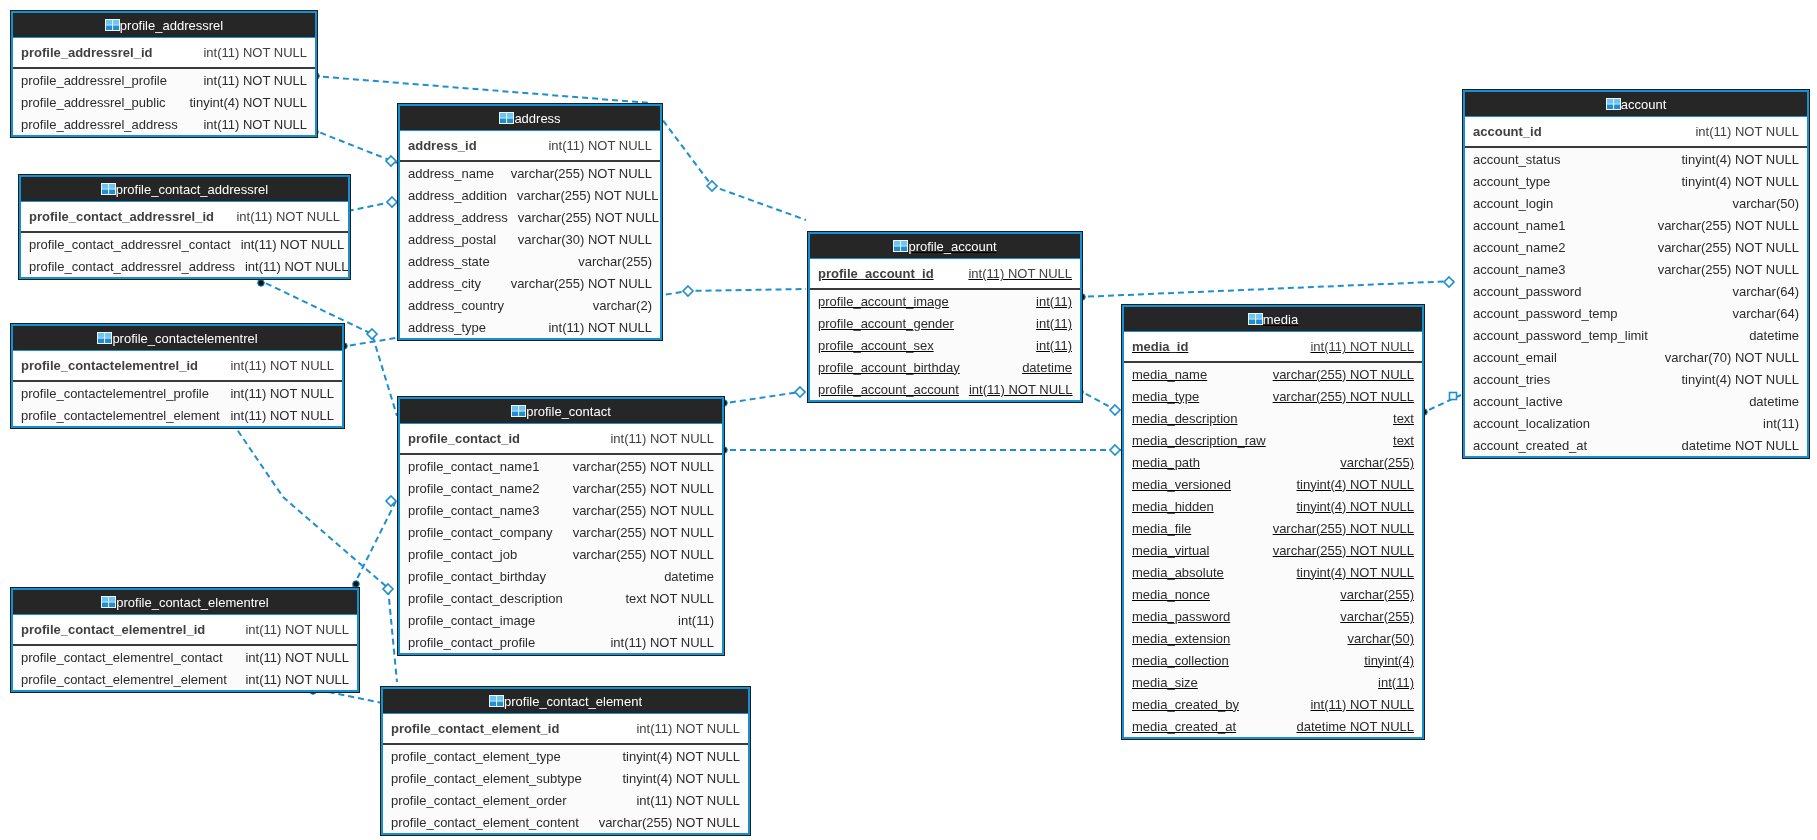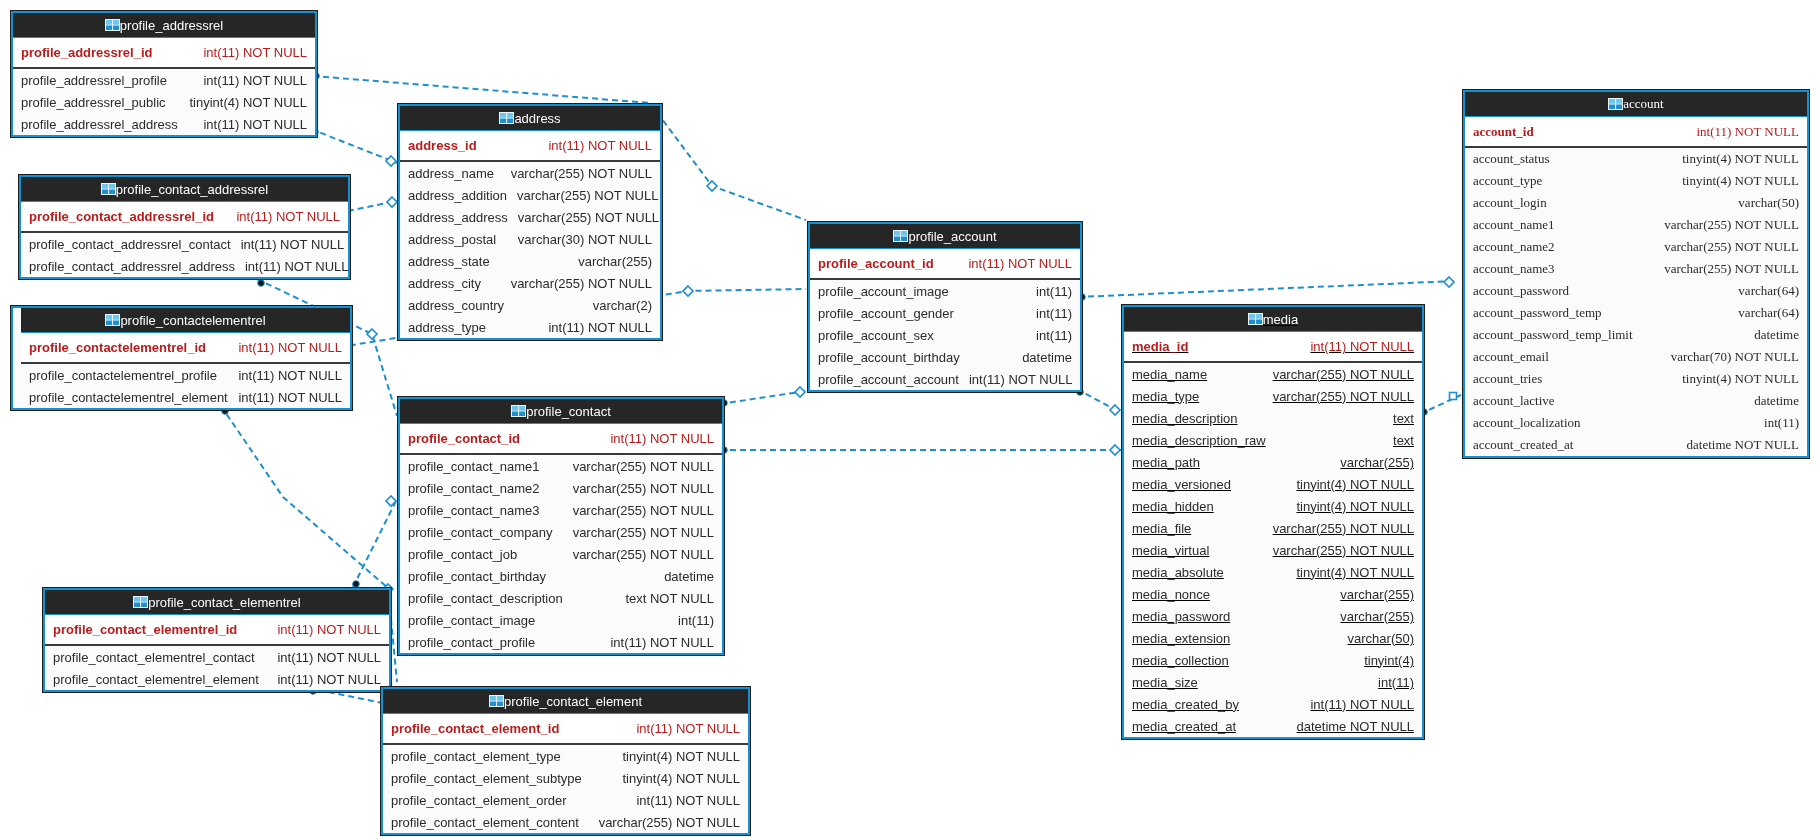--- a/index.html
+++ b/index.html
@@ -9,21 +9,21 @@
   .relline{fill:none;stroke:var(--line);stroke-width:2;stroke-dasharray:6 4;}
   .mcircle{fill:var(--marker);stroke:var(--line);stroke-width:1;}
   .mdiamond,.msquare{fill:#ffffff;stroke:var(--line);stroke-width:1.6;}
   .tbl{position:absolute;z-index:1;background:#fbfbfb;border:2px solid var(--tborder);
        outline:1px solid #1d1d1d;}
   .thead{background:var(--hbg);color:var(--htext);height:24px;display:flex;align-items:center;
          justify-content:center;gap:0;font-size:13px;border-bottom:1px solid var(--tborder);}
   .ticon{display:inline-flex;align-items:center;}
   .pkrow{height:29px;display:flex;align-items:center;justify-content:space-between;
          padding:0 8px;font-size:13px;background:#ffffff;border-bottom:2px solid var(--pkdiv);
-         color:#b91c1c;white-space:nowrap;}
+         color:#404040;white-space:nowrap;}
   .pkrow .cname{font-weight:bold;}
   .row{height:22px;display:flex;align-items:center;justify-content:space-between;
        padding:0 8px;font-size:13px;color:var(--rowtext);white-space:nowrap;}
   .cname{margin-right:10px;}
   .ctype{text-align:right;}
 </style>
 </head>
 <body>
 
 <div class="canvas">
@@ -117,21 +117,21 @@
       </div>
       <div class="row">
         <span class="cname">profile_contact_addressrel_contact</span>
         <span class="ctype">int(11) NOT NULL</span>
       </div>
       <div class="row">
         <span class="cname">profile_contact_addressrel_address</span>
         <span class="ctype">int(11) NOT NULL</span>
       </div>
     </div>
-    <div class="tbl" style="left: 11px; top: 306px; width: 329px; padding-left: 8px;">
+    <div class="tbl" style="left: 11px; top: 324px; width: 329px;">
       <div class="thead">
         <span class="ticon">
           <svg width="15" height="12" viewBox="0 0 15 12">
             <rect x="0.5" y="0.5" width="14" height="11" fill="#1f8fd0" stroke="#e8f6fd"></rect>
             <rect x="1" y="1" width="6.5" height="4.5" fill="#6ec6ee"></rect>
             <rect x="8" y="1" width="6" height="4.5" fill="#6ec6ee"></rect>
             <line x1="7.6" y1="1" x2="7.6" y2="11" stroke="#e8f6fd" stroke-width="1"></line>
             <line x1="1" y1="6" x2="14" y2="6" stroke="#e8f6fd" stroke-width="1"></line>
           </svg>
         </span>
@@ -143,21 +143,21 @@
       </div>
       <div class="row">
         <span class="cname">profile_contactelementrel_profile</span>
         <span class="ctype">int(11) NOT NULL</span>
       </div>
       <div class="row">
         <span class="cname">profile_contactelementrel_element</span>
         <span class="ctype">int(11) NOT NULL</span>
       </div>
     </div>
-    <div class="tbl" style="left: 11px; top: 588px; width: 344px; margin-left: 32px;">
+    <div class="tbl" style="left: 11px; top: 588px; width: 344px;">
       <div class="thead">
         <span class="ticon">
           <svg width="15" height="12" viewBox="0 0 15 12">
             <rect x="0.5" y="0.5" width="14" height="11" fill="#1f8fd0" stroke="#e8f6fd"></rect>
             <rect x="1" y="1" width="6.5" height="4.5" fill="#6ec6ee"></rect>
             <rect x="8" y="1" width="6" height="4.5" fill="#6ec6ee"></rect>
             <line x1="7.6" y1="1" x2="7.6" y2="11" stroke="#e8f6fd" stroke-width="1"></line>
             <line x1="1" y1="6" x2="14" y2="6" stroke="#e8f6fd" stroke-width="1"></line>
           </svg>
         </span>
@@ -307,21 +307,21 @@
       </div>
       <div class="row">
         <span class="cname">profile_contact_element_order</span>
         <span class="ctype">int(11) NOT NULL</span>
       </div>
       <div class="row">
         <span class="cname">profile_contact_element_content</span>
         <span class="ctype">varchar(255) NOT NULL</span>
       </div>
     </div>
-    <div class="tbl" style="left: 808px; top: 222px; width: 270px;">
+    <div class="tbl" style="left: 808px; top: 232px; width: 270px; text-decoration: underline;">
       <div class="thead">
         <span class="ticon">
           <svg width="15" height="12" viewBox="0 0 15 12">
             <rect x="0.5" y="0.5" width="14" height="11" fill="#1f8fd0" stroke="#e8f6fd"></rect>
             <rect x="1" y="1" width="6.5" height="4.5" fill="#6ec6ee"></rect>
             <rect x="8" y="1" width="6" height="4.5" fill="#6ec6ee"></rect>
             <line x1="7.6" y1="1" x2="7.6" y2="11" stroke="#e8f6fd" stroke-width="1"></line>
             <line x1="1" y1="6" x2="14" y2="6" stroke="#e8f6fd" stroke-width="1"></line>
           </svg>
         </span>
@@ -431,21 +431,21 @@
       </div>
       <div class="row">
         <span class="cname">media_created_by</span>
         <span class="ctype">int(11) NOT NULL</span>
       </div>
       <div class="row">
         <span class="cname">media_created_at</span>
         <span class="ctype">datetime NOT NULL</span>
       </div>
     </div>
-    <div class="tbl" style="left: 1463px; top: 90px; width: 342px; font-family: Liberation Serif, serif;">
+    <div class="tbl" style="left: 1463px; top: 90px; width: 342px;">
       <div class="thead">
         <span class="ticon">
           <svg width="15" height="12" viewBox="0 0 15 12">
             <rect x="0.5" y="0.5" width="14" height="11" fill="#1f8fd0" stroke="#e8f6fd"></rect>
             <rect x="1" y="1" width="6.5" height="4.5" fill="#6ec6ee"></rect>
             <rect x="8" y="1" width="6" height="4.5" fill="#6ec6ee"></rect>
             <line x1="7.6" y1="1" x2="7.6" y2="11" stroke="#e8f6fd" stroke-width="1"></line>
             <line x1="1" y1="6" x2="14" y2="6" stroke="#e8f6fd" stroke-width="1"></line>
           </svg>
         </span>

